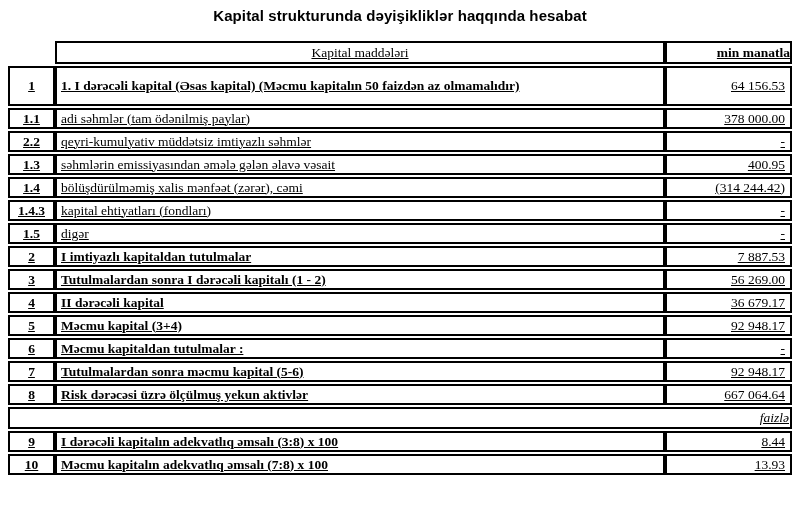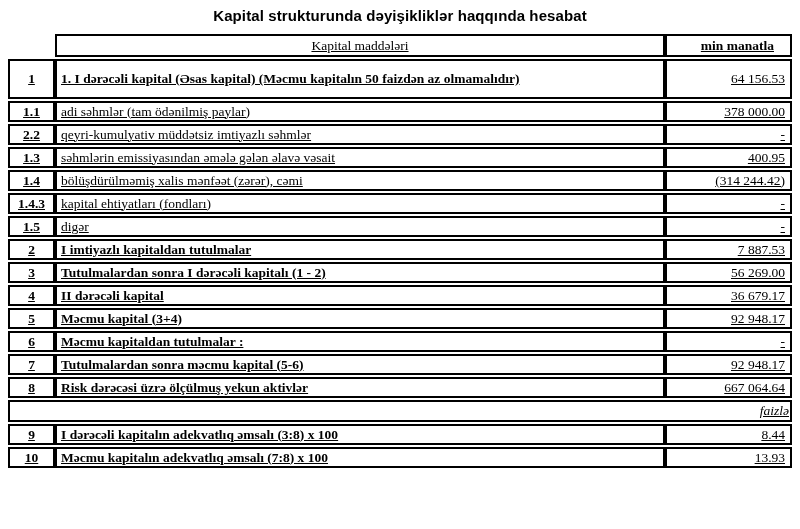--- a/index.html
+++ b/index.html
@@ -16,21 +16,21 @@
     width: 784px;
     margin: 0 auto;
     padding-top: 7px;
   }
   .title {
     font-family: "Liberation Sans", sans-serif;
     font-weight: bold;
     font-size: 15px;
     text-align: center;
     letter-spacing: 0.1px;
-    margin-bottom: 8px;
+    margin-bottom: 15px;
   }
   table.report {
     table-layout: fixed;
     width: 784px;
     border-collapse: separate;
     border-spacing: 0 2px;
     text-decoration: underline;
   }
   col.w-num   { width: 47px; }
   col.w-label { width: 610px; }
@@ -62,21 +62,21 @@
     text-align: right;
     padding: 0 5px 0 2px;
   }
   .head-label {
     text-align: center;
     font-weight: normal;
   }
   .head-unit {
     text-align: right;
     font-weight: bold;
-    padding-right: 16px;
+    padding-right: 0;
   }
   tr.bold .c-label { font-weight: bold; }
   tr.tall td { height: 36px; }
   td.c-note {
     text-align: right;
     font-style: italic;
     height: 15px;
   }
 </style>
 </head>

